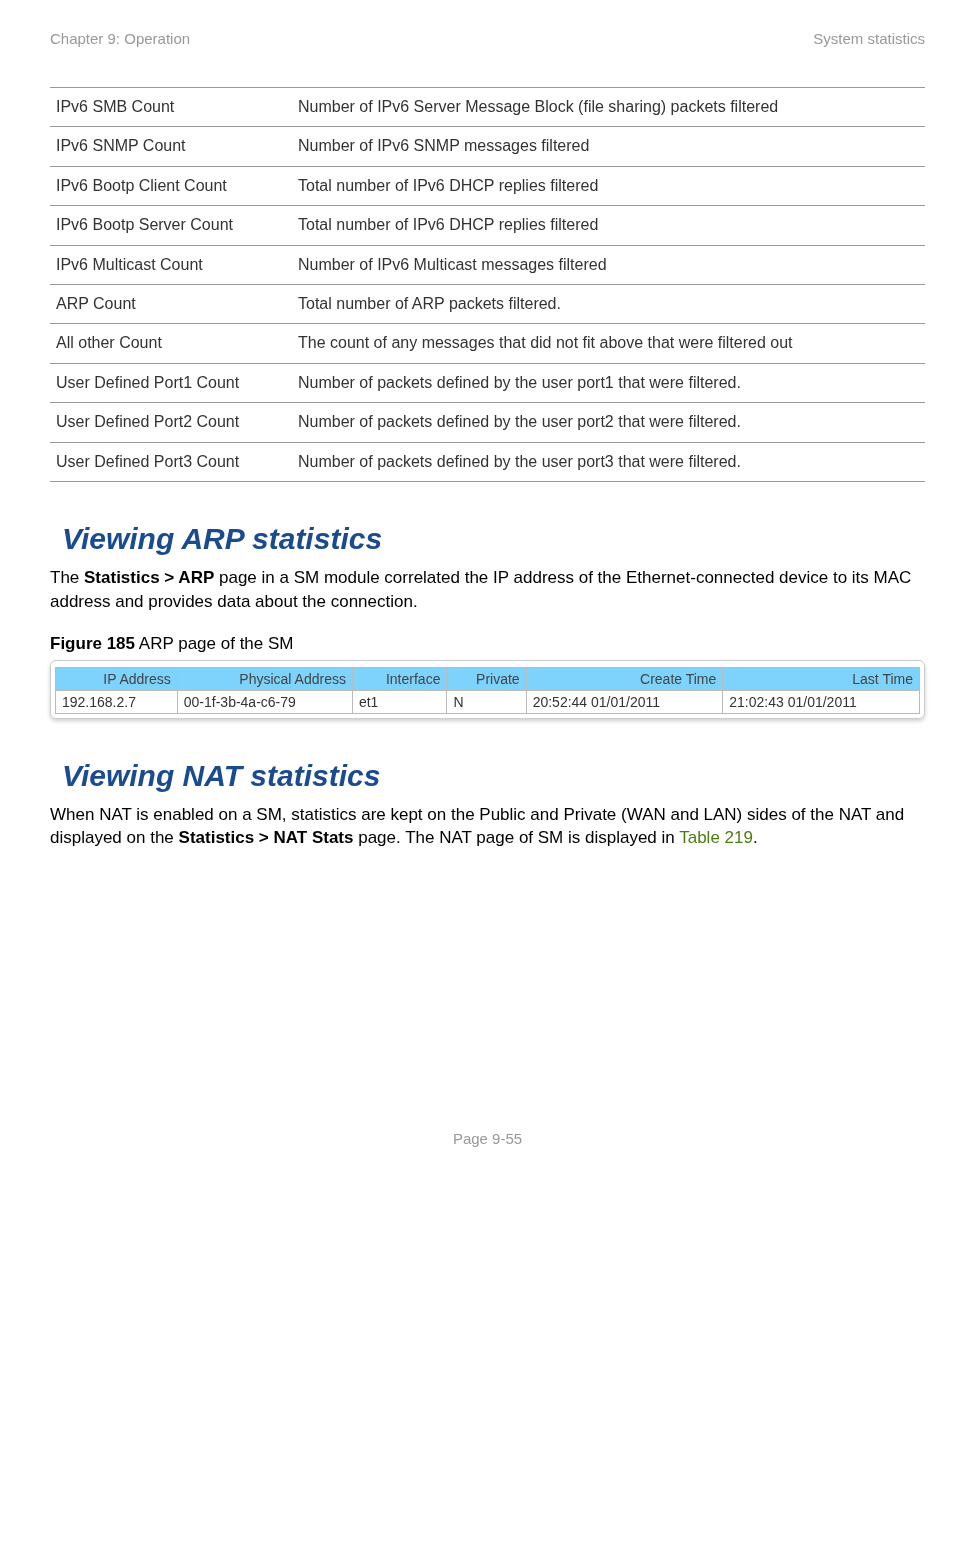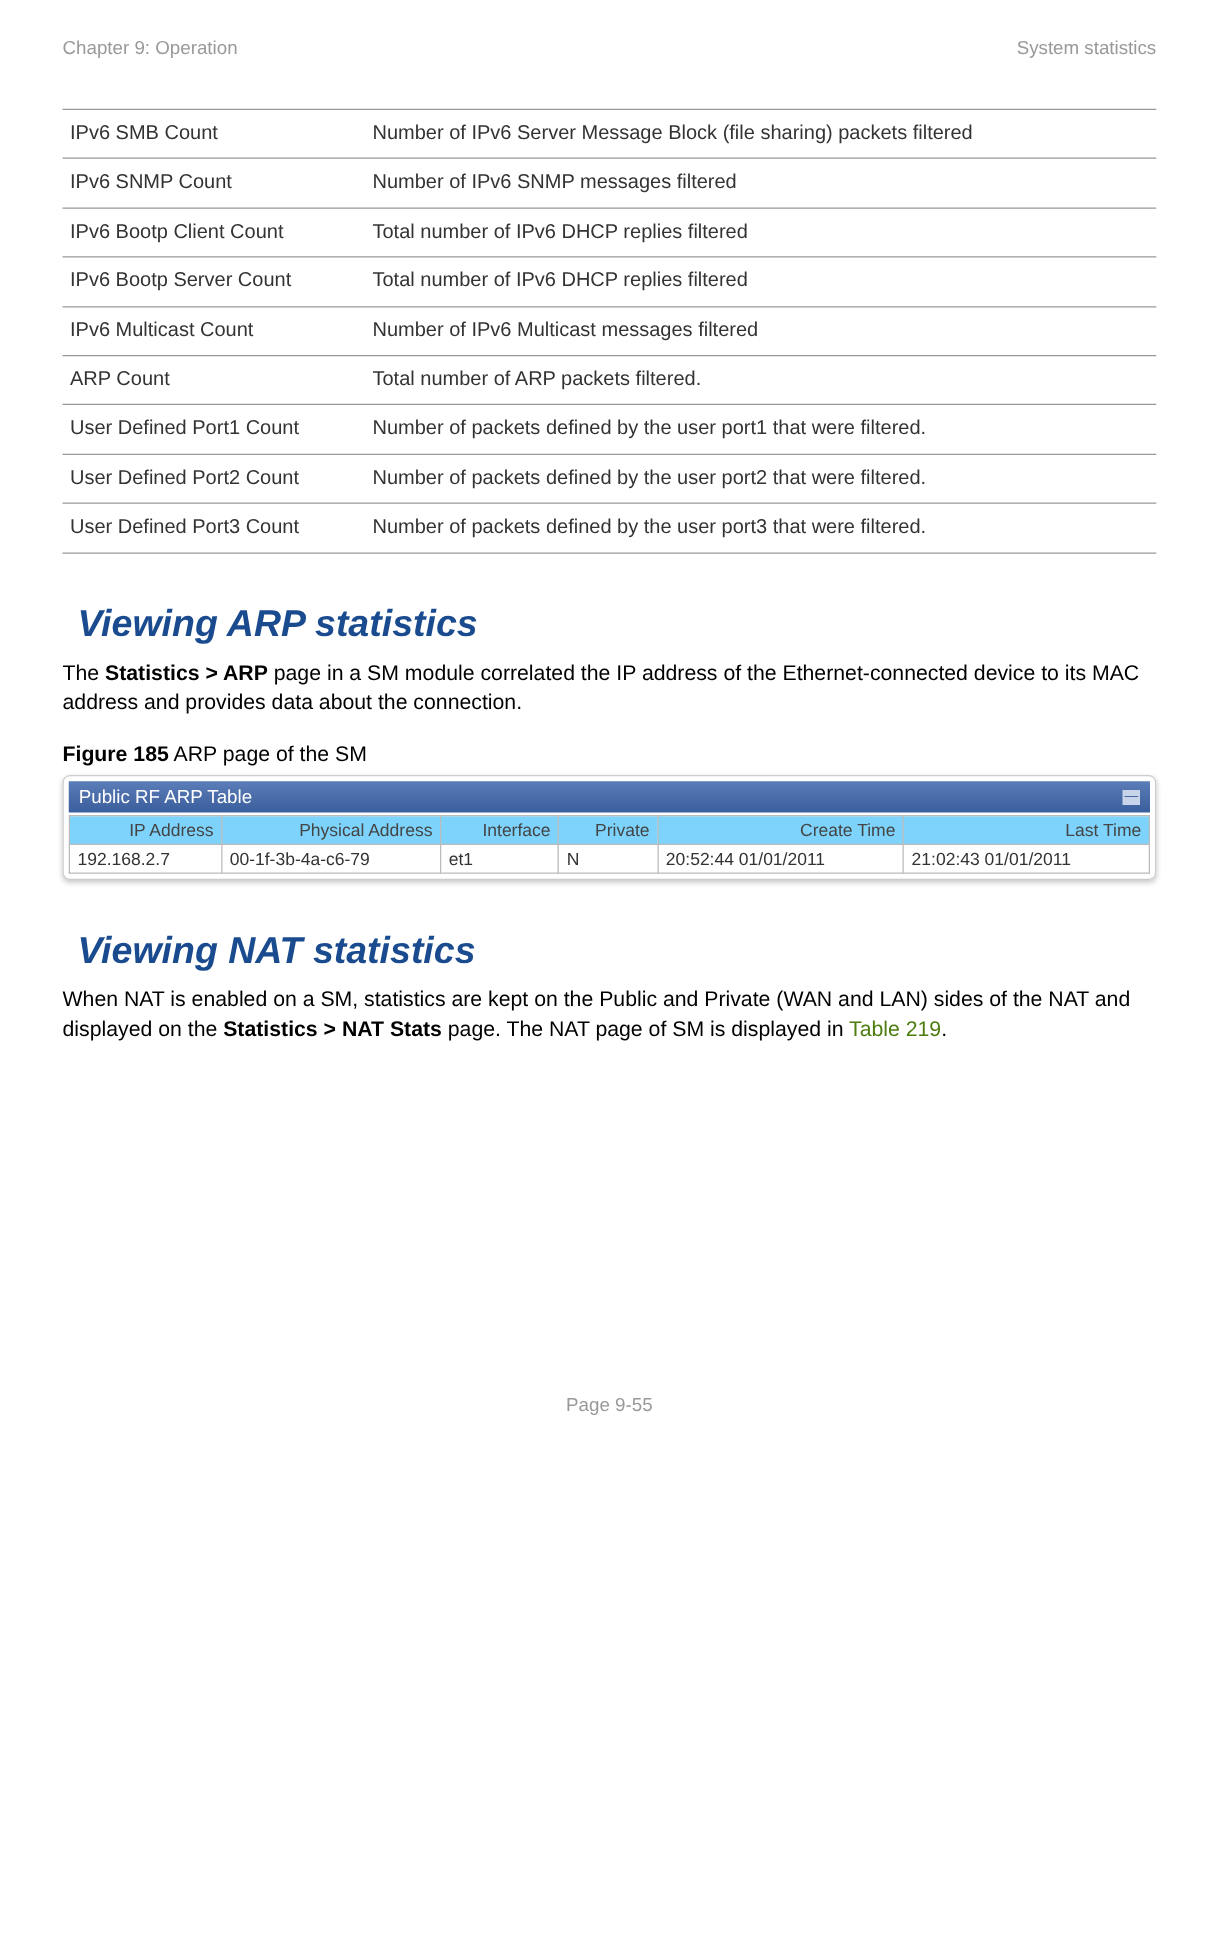--- a/index.html
+++ b/index.html
@@ -144,20 +144,24 @@
         </tr>
         <tr>
           <td>IPv6 Multicast Count</td>
           <td>Number of IPv6 Multicast messages filtered</td>
         </tr>
         <tr>
           <td>ARP Count</td>
           <td>Total number of ARP packets filtered.</td>
         </tr>
         <tr>
+          <td>All other Count</td>
+          <td>The count of any messages that did not fit above that were filtered out</td>
+        </tr>
+        <tr>
           <td>User Defined Port1 Count</td>
           <td>Number of packets defined by the user port1 that were filtered.</td>
         </tr>
         <tr>
           <td>User Defined Port2 Count</td>
           <td>Number of packets defined by the user port2 that were filtered.</td>
         </tr>
         <tr>
           <td>User Defined Port3 Count</td>
           <td>Number of packets defined by the user port3 that were filtered.</td>
@@ -167,24 +171,20 @@
 
   <h2 class="section">Viewing ARP statistics</h2>
   <p class="body">
     <span>The </span><span class="bold">Statistics &gt; ARP</span><span> page in a SM module correlated the IP address of the Ethernet-connected device to its MAC address and provides data about the connection.</span>
   </p>
   <p class="figure-label">
     <span class="bold">Figure 185</span><span> ARP page of the SM</span>
   </p>
 
   <div class="arp-panel">
-    <div class="arp-title">
-      <span>Public RF ARP Table</span>
-      <span class="arp-minimize">—</span>
-    </div>
     <table class="arp-table">
       <thead>
           <tr id="arp-headers">
             <th>IP Address</th>
             <th>Physical Address</th>
             <th>Interface</th>
             <th>Private</th>
             <th>Create Time</th>
             <th>Last Time</th>
           </tr>

